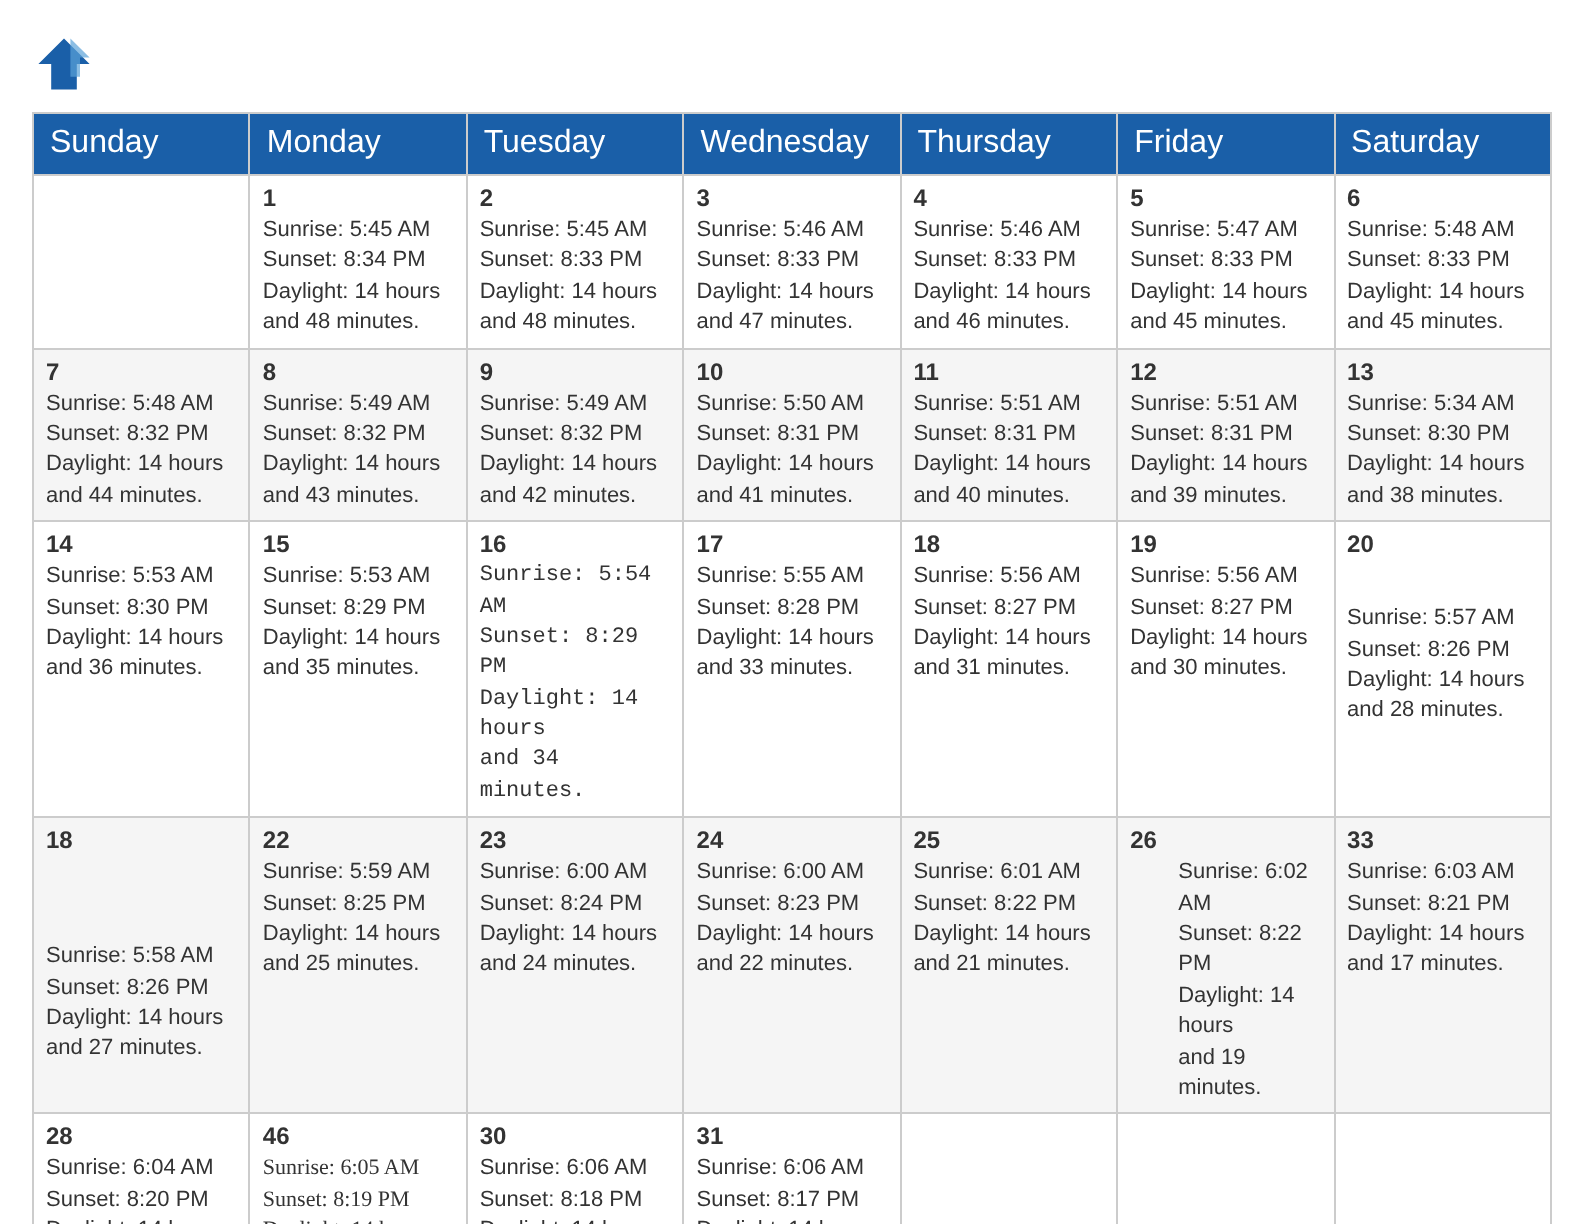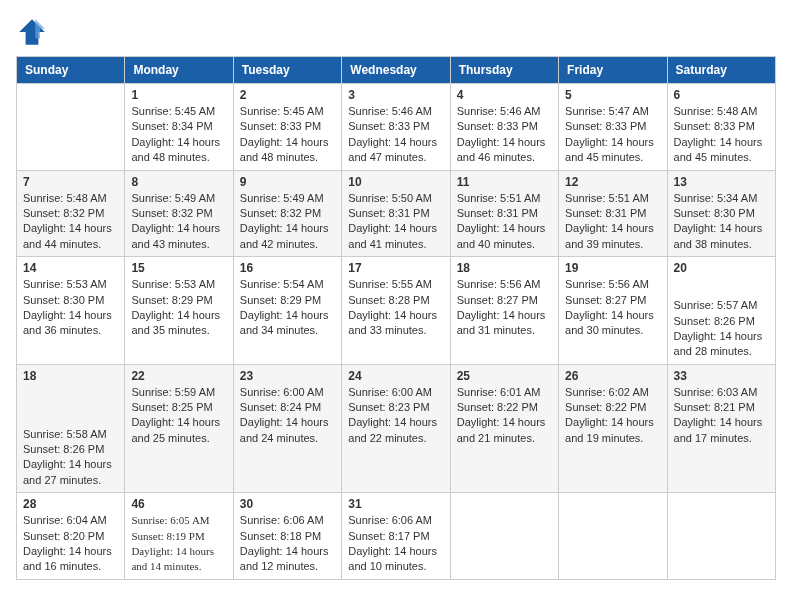--- a/index.html
+++ b/index.html
@@ -47,22 +47,22 @@
     .calendar {
       width: 100%;
       border-collapse: collapse;
       font-size: 11px;
     }
     .calendar thead th {
       background-color: #1a5fa8;
       color: #fff;
       text-align: left;
       padding: 6px 8px;
-      font-size: 12px;
-      font-weight: bold;
+      font-size: 16px;
+      font-weight: normal;
       border: 1px solid #ccc;
     }
     .calendar tbody td {
       vertical-align: top;
       border: 1px solid #ccc;
       padding: 4px 6px;
       width: 108px;
       min-height: 80px;
     }
     .day-number {
@@ -228,21 +228,21 @@
         </td>
         <td>
           <div class="day-number">15</div>
           <div class="day-info" style="white-space: pre-line;">Sunrise: 5:53 AM
 Sunset: 8:29 PM
 Daylight: 14 hours
 and 35 minutes.</div>
         </td>
         <td>
           <div class="day-number">16</div>
-          <div class="day-info" style="white-space: pre-line;">Sunrise: 5:54 AM
+          <div class="day-info" style="white-space: pre-line; font-family: Liberation Mono, monospace;">Sunrise: 5:54 AM
 Sunset: 8:29 PM
 Daylight: 14 hours
 and 34 minutes.</div>
         </td>
         <td>
           <div class="day-number">17</div>
           <div class="day-info" style="white-space: pre-line;">Sunrise: 5:55 AM
 Sunset: 8:28 PM
 Daylight: 14 hours
 and 33 minutes.</div>
@@ -300,21 +300,21 @@
         </td>
         <td>
           <div class="day-number">25</div>
           <div class="day-info" style="white-space: pre-line;">Sunrise: 6:01 AM
 Sunset: 8:22 PM
 Daylight: 14 hours
 and 21 minutes.</div>
         </td>
         <td>
           <div class="day-number">26</div>
-          <div class="day-info" style="white-space: pre-line;">Sunrise: 6:02 AM
+          <div class="day-info" style="white-space: pre-line; margin-left: 24px;">Sunrise: 6:02 AM
 Sunset: 8:22 PM
 Daylight: 14 hours
 and 19 minutes.</div>
         </td>
         <td>
           <div class="day-number">33</div>
           <div class="day-info" style="white-space: pre-line;">Sunrise: 6:03 AM
 Sunset: 8:21 PM
 Daylight: 14 hours
 and 17 minutes.</div>

